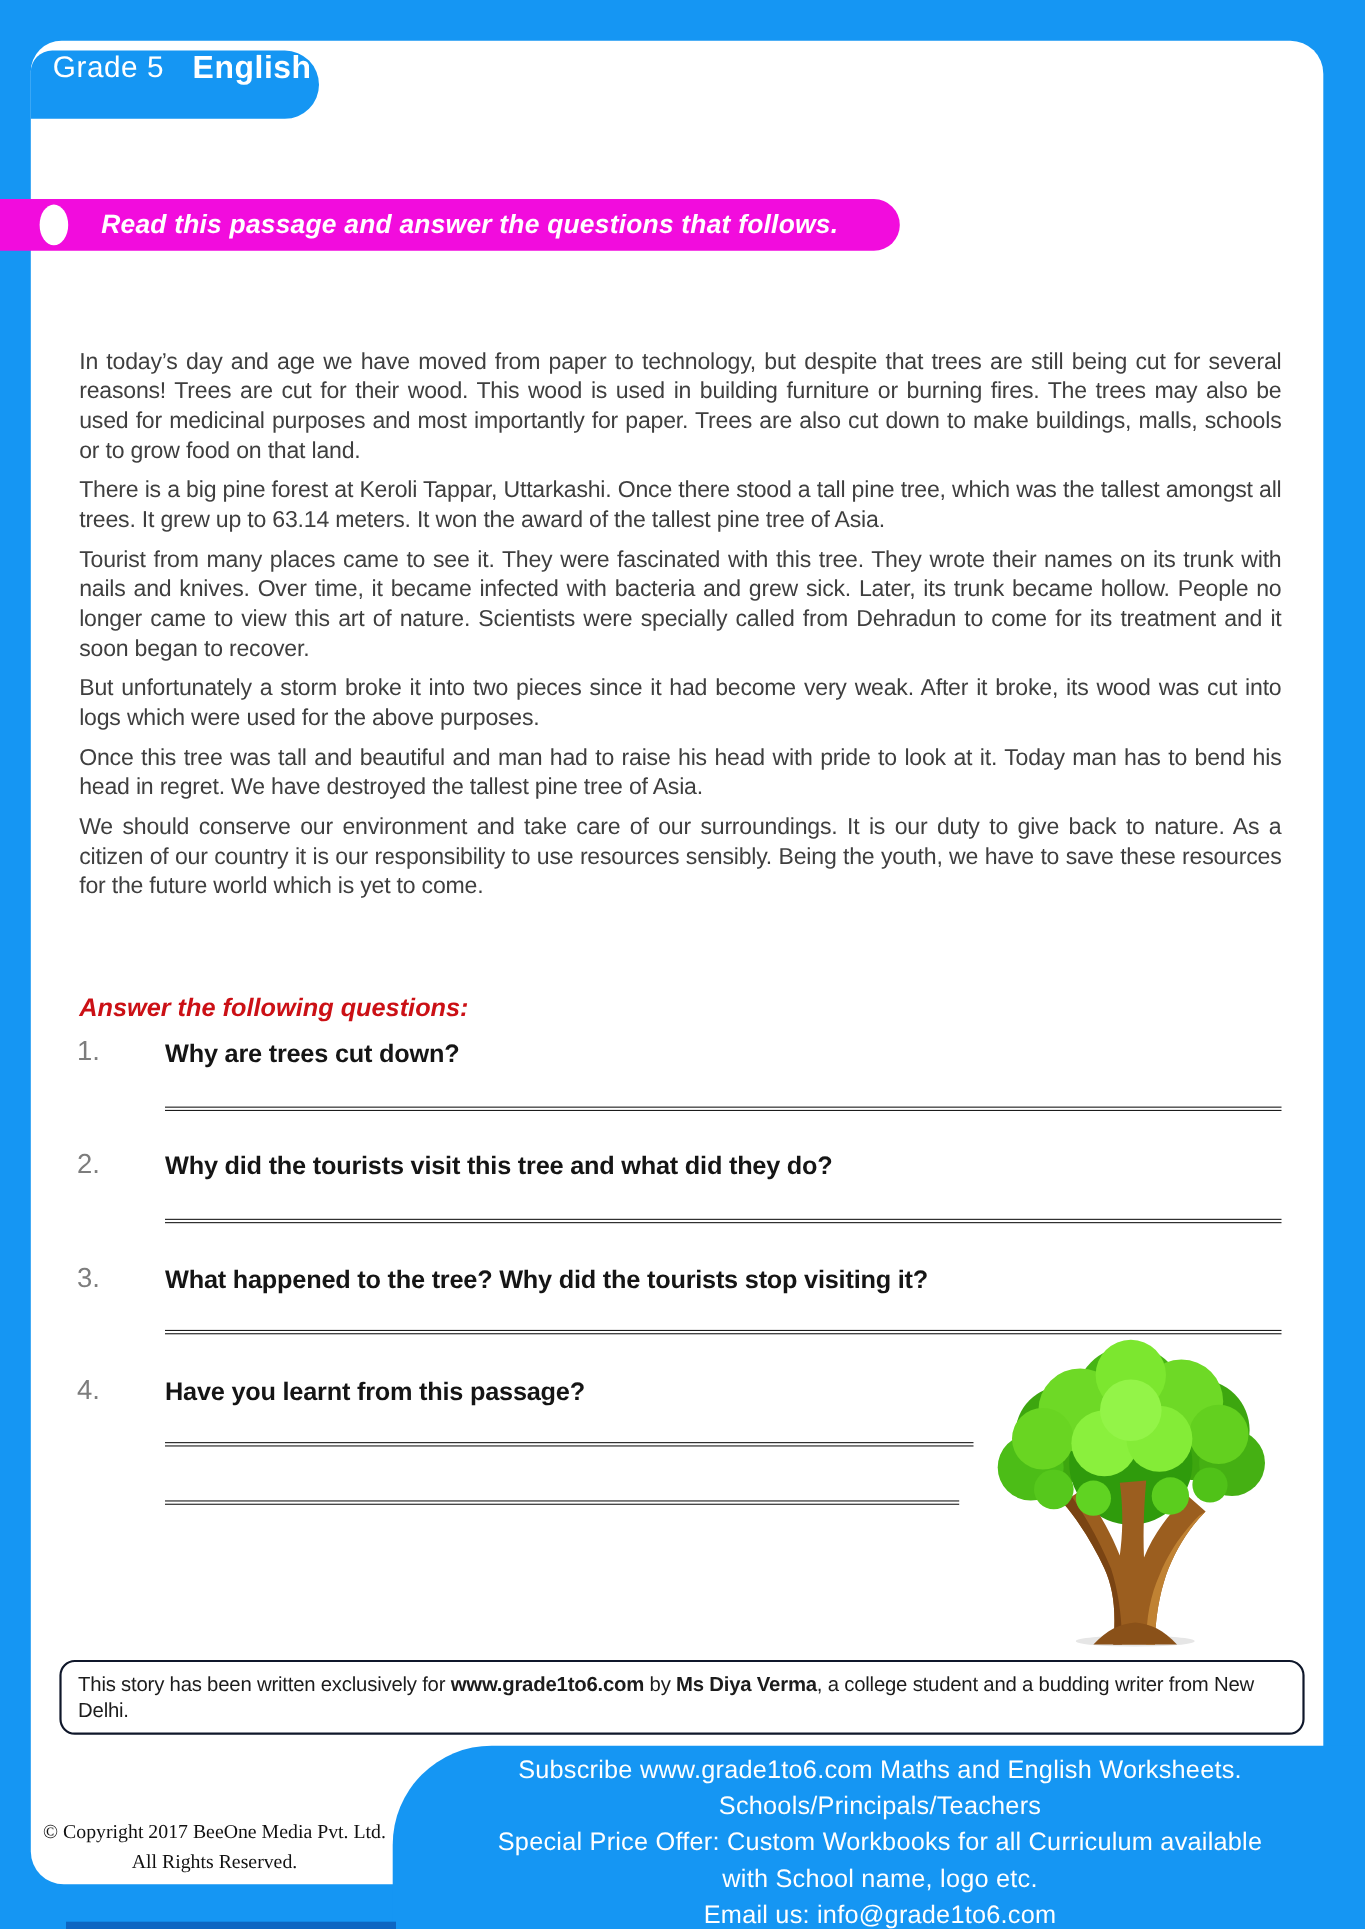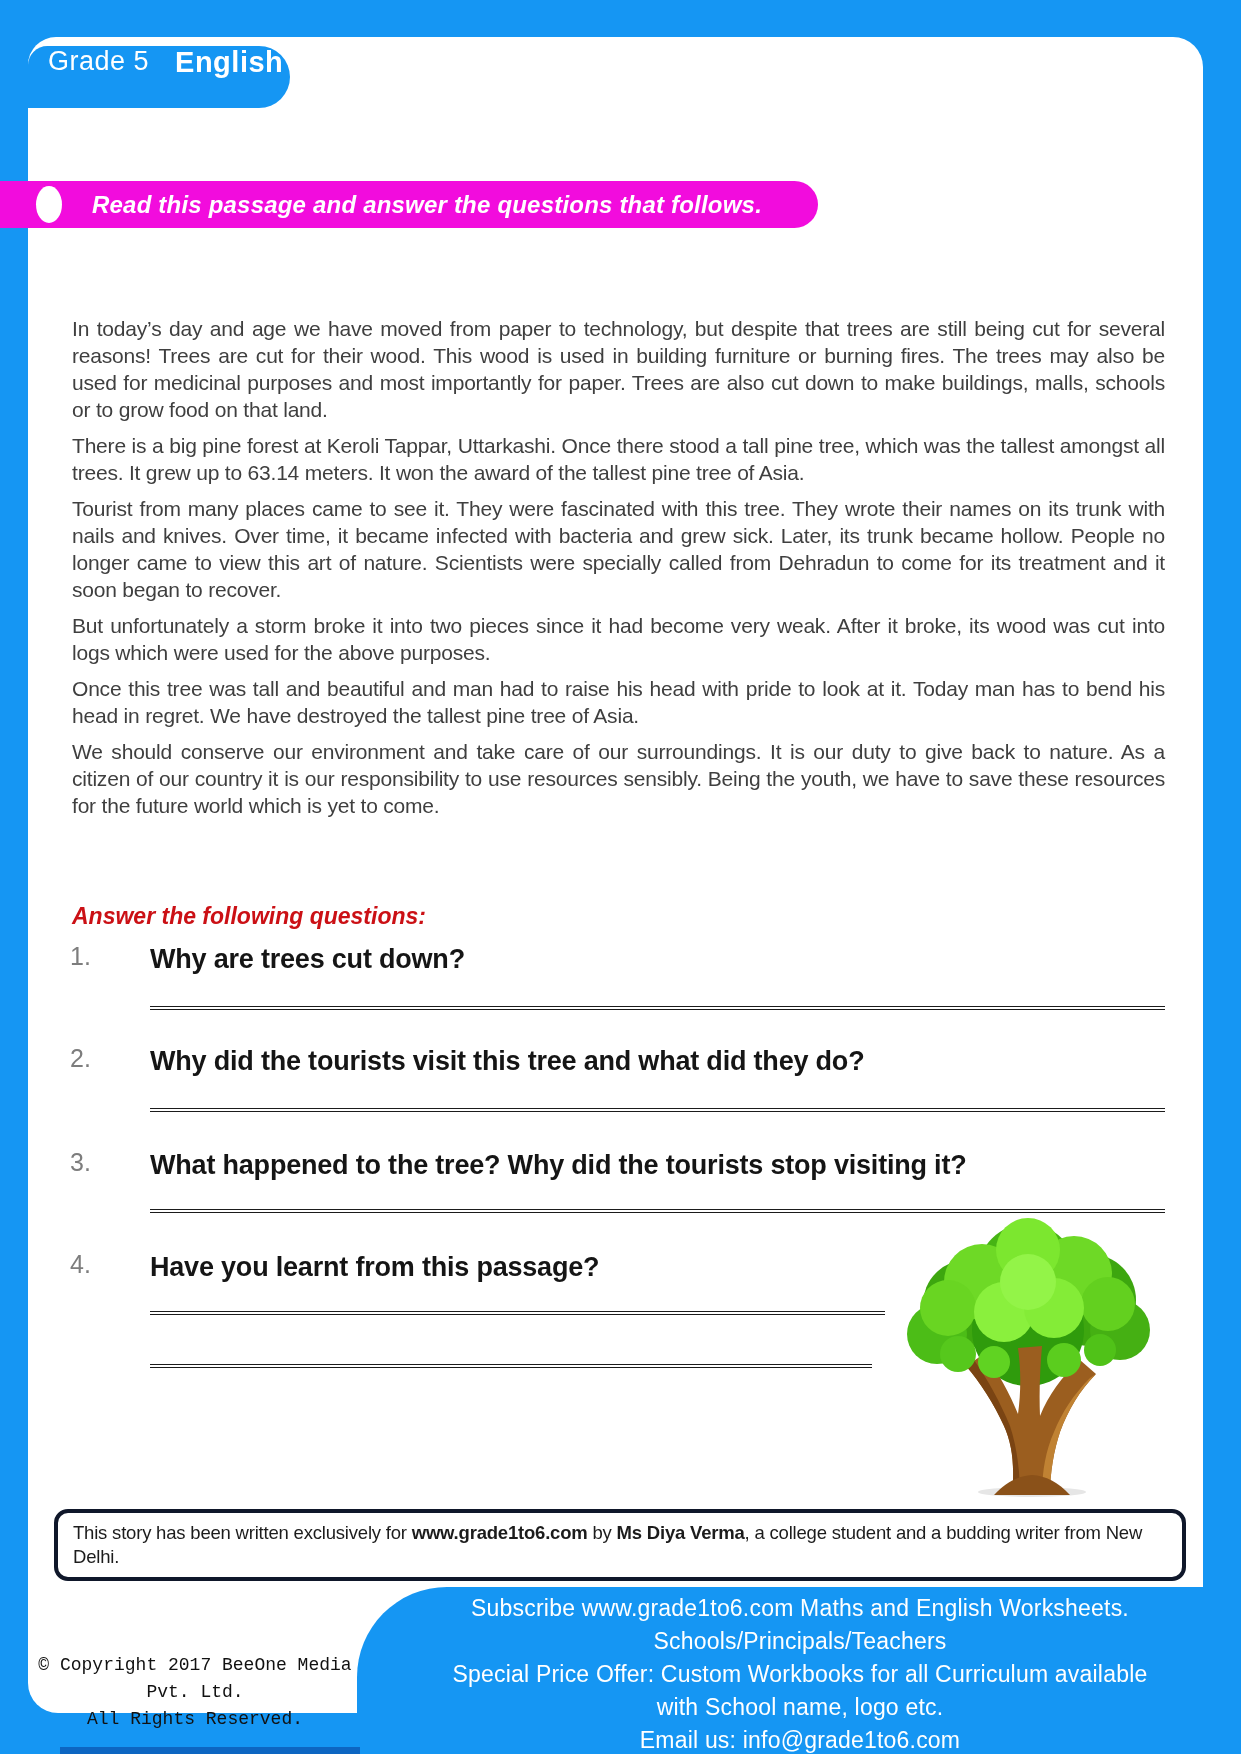--- a/index.html
+++ b/index.html
@@ -48,51 +48,51 @@
   .q-heading{
     position:absolute;left:72px;top:903px;
     font-size:23px;font-weight:700;font-style:italic;color:#cb1015;
   }
   .q-num{
     position:absolute;left:70px;width:46px;
     font-size:25px;font-weight:500;color:#7d7d7d;
   }
   .q-text{
     position:absolute;left:150px;width:900px;
-    font-size:27px;font-weight:700;color:#151515;letter-spacing:-.2px;
+    font-size:23px;font-weight:700;color:#151515;letter-spacing:-.2px;
   }
   .answer-line{
     position:absolute;left:150px;height:0;
     border-bottom:4px double #1b1b1b;
   }
   .line-full{width:1015px;}
   .line-short-a{width:735px;}
   .line-short-b{width:722px;}
   
   .tree{position:absolute;left:882px;top:1212px;width:290px;height:285px;}
   
   .note{
     position:absolute;left:54px;top:1509px;width:1132px;box-sizing:border-box;
-    border:4px solid #0f172a;border-radius:14px;padding:8px 15px;
+    border:2px solid #0f172a;border-radius:14px;padding:8px 15px;
     font-size:18.5px;line-height:24px;color:#1c1c1c;letter-spacing:-.2px;
   }
   .note b{font-weight:700;}
   
   .footer-bubble{
     position:absolute;left:357px;top:1587px;width:884px;height:167px;
     background:#1596f3;border-top-left-radius:90px;
   }
   .footer-text{
     position:absolute;left:390px;top:1592px;width:820px;
     text-align:center;color:#ffffff;font-size:23px;line-height:33px;letter-spacing:.2px;
   }
   .footer-text b{font-weight:400;}
   .copyright{
     position:absolute;left:30px;top:1652px;width:330px;text-align:center;
-    font-family:Liberation Mono, monospace;font-size:18px;line-height:27px;color:#111;
+    font-family:Liberation Serif, serif;font-size:18px;line-height:27px;color:#111;
   }
   .page-edge{
     position:absolute;left:60px;top:1747px;width:300px;height:7px;background:#0d66c2;
   }
 </style>
 </head>
 <body>
 
 <div class="canvas">
 

